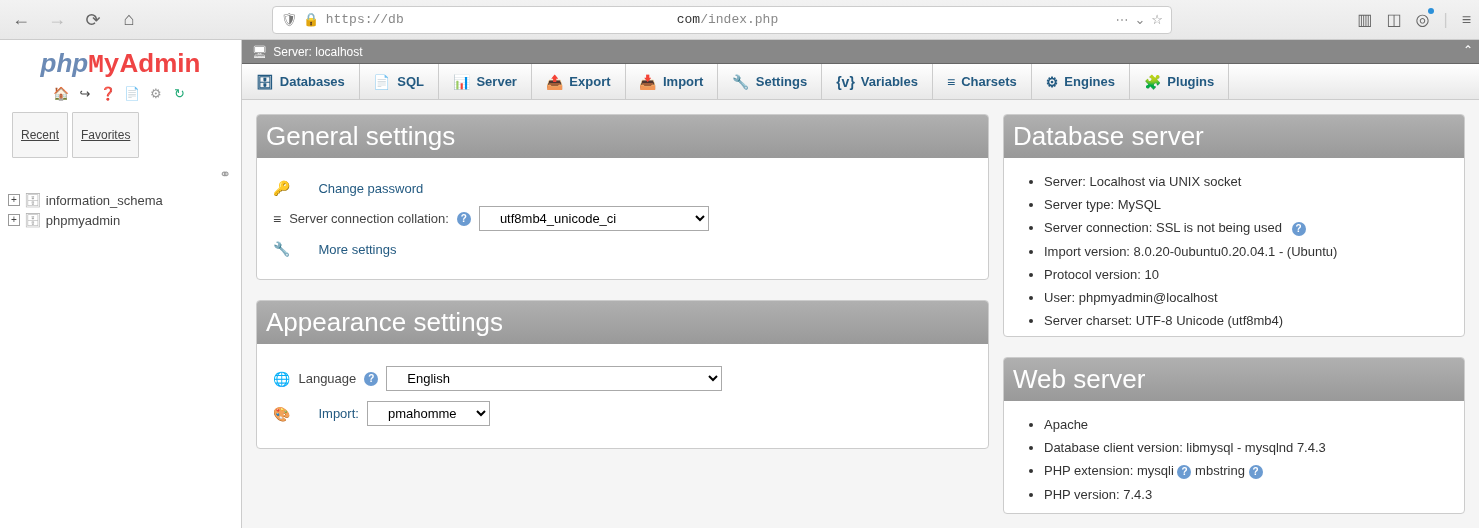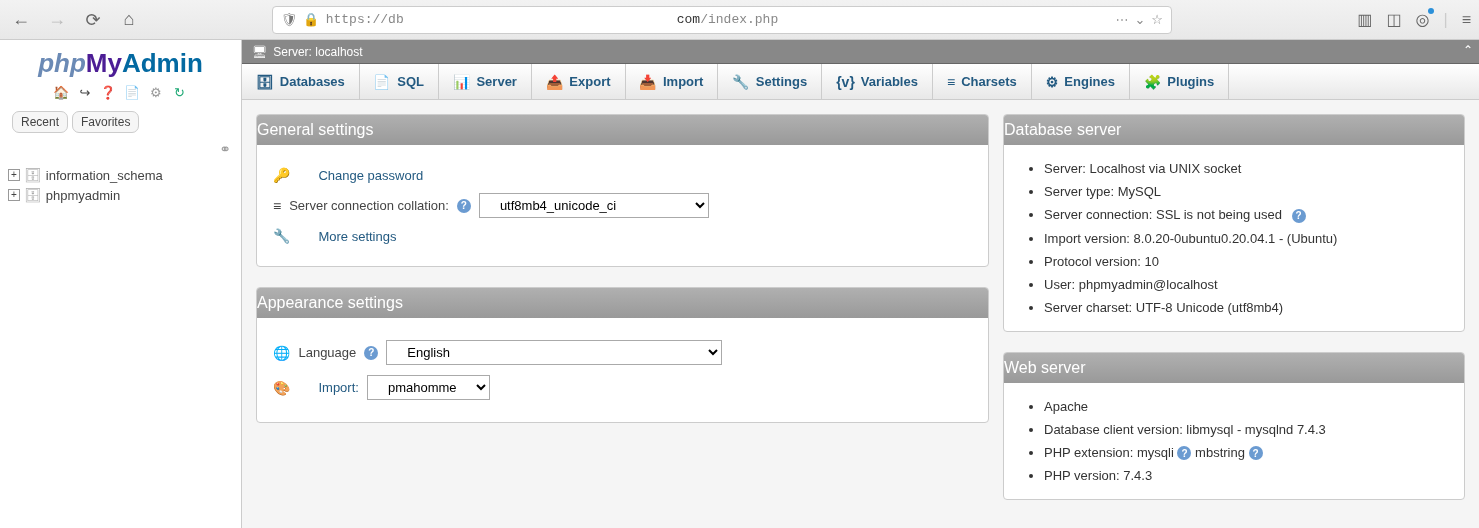--- a/index.html
+++ b/index.html
@@ -16,45 +16,45 @@
 .url-text .dark { color: #333; }
 .right-icons { margin-left: auto; display: flex; gap: 14px; align-items: center; color: #666; font-size: 16px; }
 .right-icons .dot-badge { position: relative; }
 .right-icons .dot-badge::after { content: ''; position: absolute; top: -2px; right: -4px; width: 6px; height: 6px; background: #2b90d9; border-radius: 50%; }
 
 
 .app { display: flex; height: 488px; }
 .sidebar { width: 242px; background: #fff; border-right: 1px solid #ccc; padding-top: 8px; position: relative; }
 .logo { text-align: center; font-family: sans-serif; font-size: 26px; font-weight: bold; }
 .logo .p1 { color: #6b8ab5; font-style: italic; }
-.logo .p2 { color: #4c1d95; }
-.logo .p3 { color: #0369a1; margin-top: 24px; }
+.logo .p2 { color: #ef4444; font-family: Liberation Mono, monospace; }
+.logo .p3 { color: #ef4444; margin-top: 24px; }
 .mini-icons { text-align: center; margin: 6px 0; }
 .mini-icons span { display: inline-block; width: 16px; height: 16px; margin: 0 2px; font-size: 13px; }
 .side-tabs { display: flex; gap: 4px; padding: 4px 12px; margin-top: 4px; }
-.side-tab { border: 1px solid #ccc; border-radius: 7px; padding: 3px 8px; background: #f6f6f6; cursor: pointer; font-size: 12px; }
+.side-tab { border: 1px solid #ccc; border-radius: 1px; padding: 15px 8px; background: #f6f6f6; cursor: pointer; font-size: 12px; text-decoration: underline; }
 .link-chain { text-align: right; padding: 4px 10px; color: #999; font-size: 14px; }
 .tree { padding: 4px 8px; }
 .tree-item { display: flex; align-items: center; gap: 4px; padding: 2px 0; }
 .tree-item .expand { width: 12px; height: 12px; border: 1px solid #999; display: flex; align-items: center; justify-content: center; font-size: 10px; line-height: 1; cursor: pointer; }
 .tree-item .db-icon { color: #aaa; font-size: 14px; }
 
 
 .main { flex: 1; background: #f5f5f5; display: flex; flex-direction: column; }
 .server-bar { height: 24px; background: #888; color: #fff; font-size: 12px; display: flex; align-items: center; padding: 0 10px; gap: 6px; border-bottom: 1px solid #666; position: relative; }
 .server-bar .collapse-caret { position: absolute; right: 6px; top: 3px; cursor: pointer; }
 .main-tabs { height: 36px; background: linear-gradient(#fff, #e8e8e8); border-bottom: 1px solid #ccc; display: flex; align-items: stretch; }
 .main-tab { display: flex; align-items: center; gap: 6px; padding: 0 14px; border-right: 1px solid #ccc; color: #235a81; font-weight: bold; font-size: 13px; cursor: pointer; }
 .main-tab .tab-icon { font-size: 14px; }
 .content-cols { display: flex; gap: 14px; padding: 14px; flex: 1; overflow: auto; }
 .left-col { flex: 1; display: flex; flex-direction: column; gap: 20px; }
 .right-col { width: 462px; display: flex; flex-direction: column; gap: 20px; }
 
 .panel { border: 1px solid #ccc; border-radius: 4px; background: #fff; overflow: hidden; }
-.panel-h { background: linear-gradient(#b0b0b0, #999); color: #fff; font-size: 16px; font-weight: normal; padding: 6px 0; }
+.panel-h { background: linear-gradient(#b0b0b0, #999); color: #fff; font-size: 26px; font-weight: normal; padding: 6px 9px; }
 .panel-body { padding: 12px 16px; }
 .row { display: flex; align-items: center; gap: 8px; margin: 10px 0; }
 .row .lead-icon { font-size: 14px; }
 .link { color: #235a81; cursor: pointer; margin-left: 20px; }
 select { border: 1px solid #aaa; padding: 3px 16px; font-size: 13px; background: #fff; }
 .help { display: inline-flex; width: 14px; height: 14px; border-radius: 50%; background: #6b9bd1; color: #fff; font-size: 10px; align-items: center; justify-content: center; cursor: pointer; font-weight: bold; }
 ul.info { list-style: disc; padding-left: 24px; }
 ul.info li { padding: 4px 0; color: #333; }
 .left-edge-bar { position: absolute; left: 0; top: 40px; width: 3px; height: 488px; background: repeating-linear-gradient(#e8a23a 0 20px, #7aa87a 20px 40px, #999 40px 60px); }
 </style>

